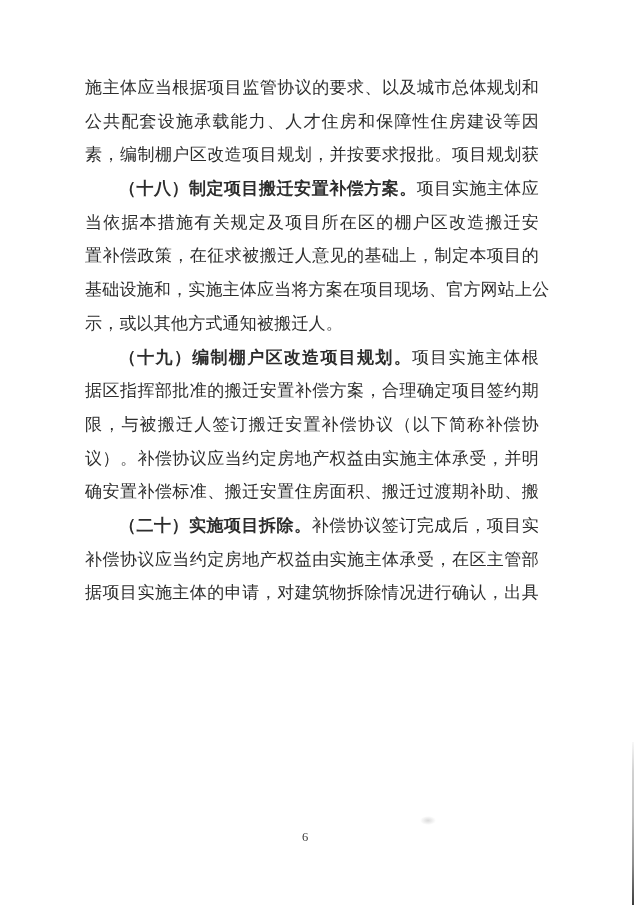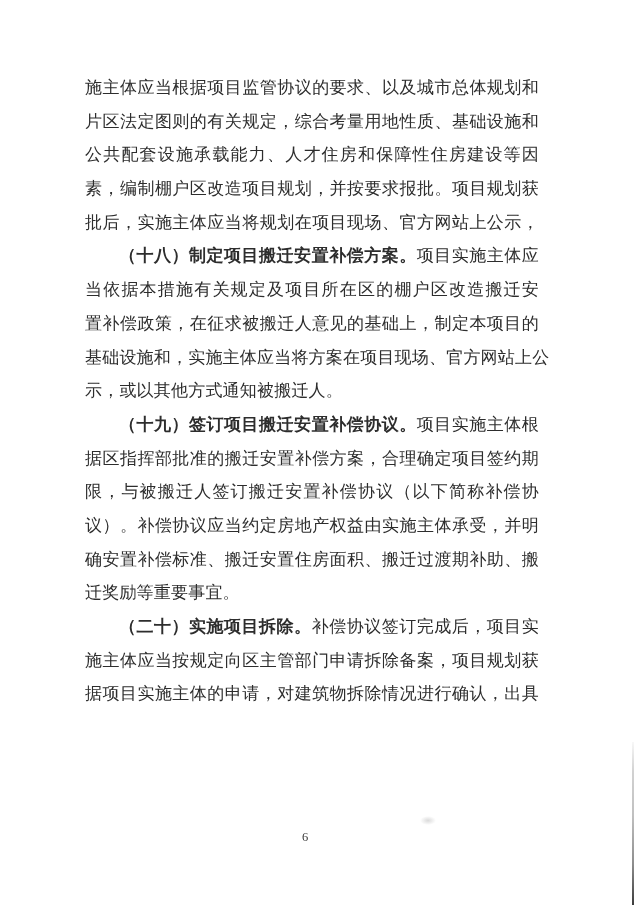--- a/index.html
+++ b/index.html
@@ -73,36 +73,33 @@
     background: radial-gradient(ellipse at center,
       rgba(150,150,150,0.35) 0%,
       rgba(150,150,150,0.0) 70%);
   }
 </style>
 </head>
 <body>
 
 <div class="doc-body" id="doc-body">
     <div class="text-line"><span class="seg-regular">施主体应当根据项目监管协议的要求、以及城市总体规划和</span></div>
-    <div class="text-line"><span class="seg-regular">片区法定图则的有关规定，综合考量用地性质、基础设施和</span></div>
     <div class="text-line"><span class="seg-regular">公共配套设施承载能力、人才住房和保障性住房建设等因</span></div>
     <div class="text-line"><span class="seg-regular">素，编制棚户区改造项目规划，并按要求报批。项目规划获</span></div>
-    <div class="text-line"><span class="seg-regular">批后，实施主体应当将规划在项目现场、官方网站上公示，</span></div>
     <div class="text-line indent"><span class="seg-bold">（十八）制定项目搬迁安置补偿方案。</span><span class="seg-regular">项目实施主体应</span></div>
     <div class="text-line"><span class="seg-regular">当依据本措施有关规定及项目所在区的棚户区改造搬迁安</span></div>
     <div class="text-line"><span class="seg-regular">置补偿政策，在征求被搬迁人意见的基础上，制定本项目的</span></div>
     <div class="text-line"><span class="seg-regular">基础设施和，实施主体应当将方案在项目现场、官方网站上公</span></div>
     <div class="text-line para-end"><span class="seg-regular">示，或以其他方式通知被搬迁人。</span></div>
-    <div class="text-line indent"><span class="seg-bold">（十九）签订项目搬迁安置补偿协议。</span><span class="seg-regular">项目实施主体根</span></div>
+    <div class="text-line indent"><span class="seg-bold">（十九）编制棚户区改造项目规划。</span><span class="seg-regular">项目实施主体根</span></div>
     <div class="text-line"><span class="seg-regular">据区指挥部批准的搬迁安置补偿方案，合理确定项目签约期</span></div>
     <div class="text-line"><span class="seg-regular">限，与被搬迁人签订搬迁安置补偿协议（以下简称补偿协</span></div>
     <div class="text-line"><span class="seg-regular">议）。补偿协议应当约定房地产权益由实施主体承受，并明</span></div>
     <div class="text-line"><span class="seg-regular">确安置补偿标准、搬迁安置住房面积、搬迁过渡期补助、搬</span></div>
-    <div class="text-line para-end"><span class="seg-regular">迁奖励等重要事宜。</span></div>
     <div class="text-line indent"><span class="seg-bold">（二十）实施项目拆除。</span><span class="seg-regular">补偿协议签订完成后，项目实</span></div>
-    <div class="text-line"><span class="seg-regular">施主体应当按规定向区主管部门申请拆除备案，项目规划获</span></div>
+    <div class="text-line"><span class="seg-regular">补偿协议应当约定房地产权益由实施主体承受，在区主管部</span></div>
     <div class="text-line"><span class="seg-regular">据项目实施主体的申请，对建筑物拆除情况进行确认，出具</span></div>
   </div>
 
 <div class="page-number">6</div>
 
 <div class="scan-edge-line"></div>
 <div class="scan-smudge"></div>
 
 </body></html>

